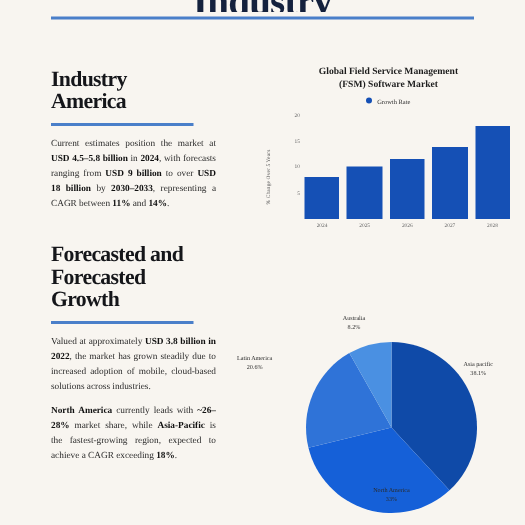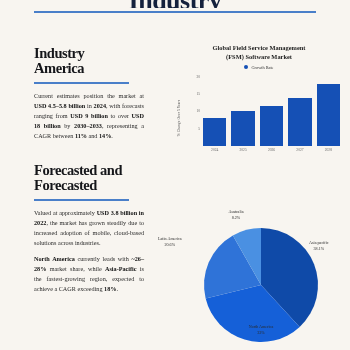--- a/index.html
+++ b/index.html
@@ -113,20 +113,21 @@
         18 billion</b> by <b>2030–2033</b>,
         representing a CAGR between
         <b>11%</b> and <b>14%</b>.</p>
       </div>
     </div>
 
     <div class="sec sec2">
       <div class="sec-head">
         <span>Forecasted and</span><br>
         <span>Forecasted</span><br>
+        <span>Growth</span>
       </div>
       <div class="sec-rule"></div>
       <div class="sec-body">
         <p>Valued at approximately <b>USD 3.8
         billion in 2022</b>, the market has
         grown steadily due to increased
         adoption of mobile, cloud-based
         solutions across industries.</p>
         <p><b>North America</b> currently leads
         with <b>~26–28%</b> market share,

